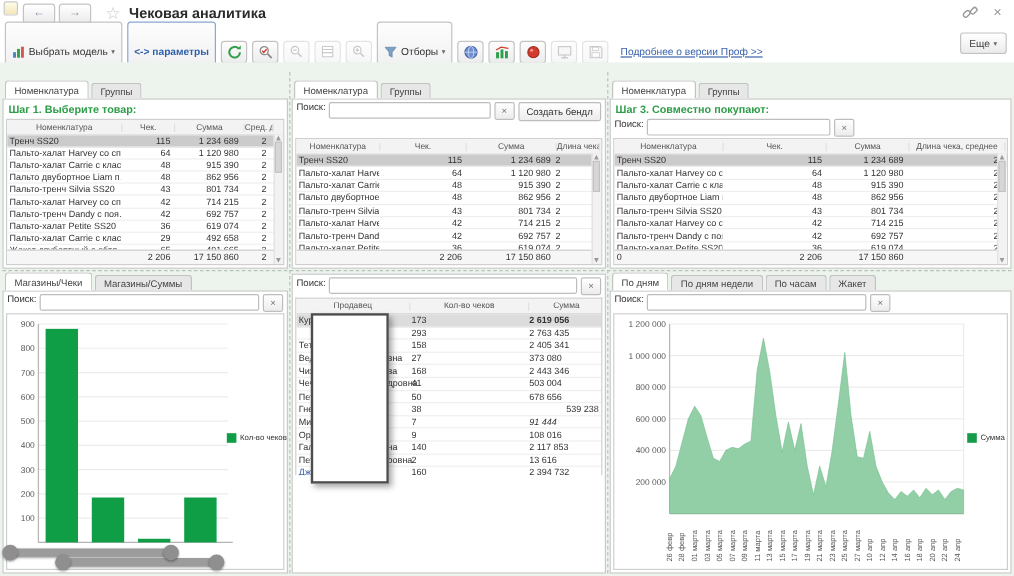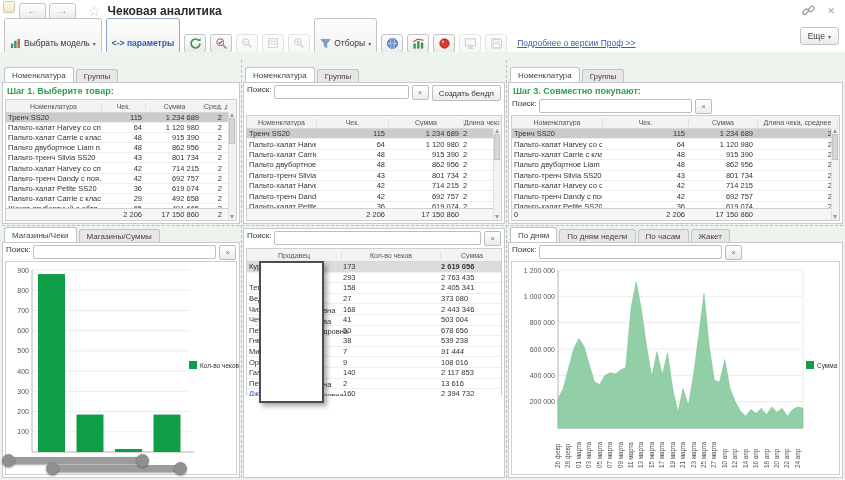--- a/index.html
+++ b/index.html
@@ -54,21 +54,21 @@
   .tr{display:flex;align-items:center;border-bottom:1px solid #efefef;position:relative}
   .tr.selected{background:#cbcbcb}
   .td{font-size:7.5px;white-space:nowrap;overflow:hidden;padding:0 2px;box-sizing:border-box;flex:none}
   .td.l{text-align:left}.td.r{text-align:right}
   .tfoot{display:flex;height:11px;border-top:1px solid #cfcfcf;background:#f6f6f6;align-items:center;position:absolute;left:0;right:7px;bottom:0}
   .vscroll{position:absolute;right:0;top:12px;bottom:0;width:7px;background:#f2f2f2;border-left:1px solid #e0e0e0}
   .vthumb{position:absolute;left:0;top:6px;width:6px;height:26px;background:#d6d6d6;border:1px solid #c2c2c2;box-sizing:border-box}
   .sb-up,.sb-dn{position:absolute;left:1px;width:0;height:0;border-left:2.5px solid transparent;border-right:2.5px solid transparent}
   .sb-up{top:1px;border-bottom:4px solid #9a9a9a}
   .sb-dn{bottom:1px;border-top:4px solid #9a9a9a}
-  .suffix{position:absolute;left:76px;top:12px;height:100%;display:flex;align-items:center;font-size:7.5px}
+  .suffix{position:absolute;left:76px;top:0;height:100%;display:flex;align-items:center;font-size:7.5px}
   .linkcell{color:#3a62ad;text-decoration:underline}
   
   .chartbox{position:absolute;left:2px;right:2px;top:18px;bottom:2px;border:1px solid #cfcfcf;background:#fff;overflow:hidden}
   .legend{position:absolute;display:flex;align-items:center;gap:3px;font-size:6.5px;color:#333;z-index:2}
   .sw{width:8px;height:8px;flex:none}
   
   .cap{position:absolute;height:7px;background:#9c9c9c;border-radius:4px;box-shadow:0 1px 2px rgba(0,0,0,.35);z-index:4}
   .capdot{position:absolute;width:13px;height:13px;border-radius:50%;background:#8f8f8f;box-shadow:0 1px 2px rgba(0,0,0,.4);z-index:5}
   
   .overlay{position:absolute;left:15px;top:32px;width:61px;height:138px;background:#fff;border:2px solid #4d4d4d;
@@ -599,21 +599,21 @@
             <div class="td l" style="width: 62px;">503 004</div>
           </div>
           <div class="tr" style="height: 9.6px;">
             <div class="td l" style="width: 94px;">Петро</div>
             <div class="td l" style="width: 98px;">50</div>
             <div class="td l" style="width: 62px;">678 656</div>
           </div>
           <div class="tr" style="height: 9.6px;">
             <div class="td l" style="width: 94px;">Гнезд</div>
             <div class="td l" style="width: 98px;">38</div>
-            <div class="td l" style="width: 62px;">539 238</div>
+            <div class="td l" style="width: 62px; text-align: right;">539 238</div>
           </div>
           <div class="tr" style="height: 9.6px;">
             <div class="td l" style="width: 94px;">Мила</div>
             <div class="td l" style="width: 98px;">7</div>
             <div class="td l" style="width: 62px; font-style: italic;">91 444</div>
           </div>
           <div class="tr" style="height: 9.6px;">
             <div class="td l" style="width: 94px;">Орлов</div>
             <div class="td l" style="width: 98px;">9</div>
             <div class="td l" style="width: 62px;">108 016</div>

